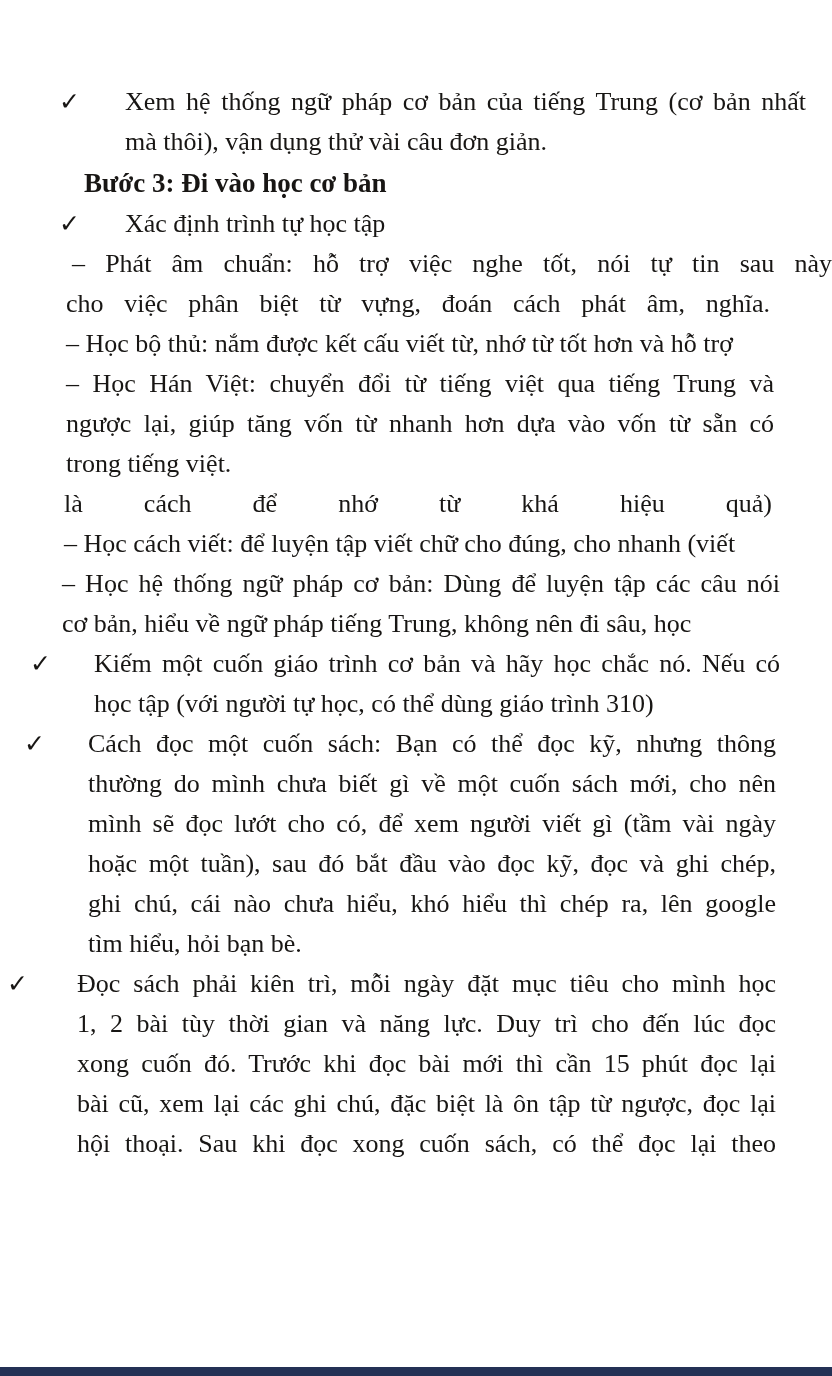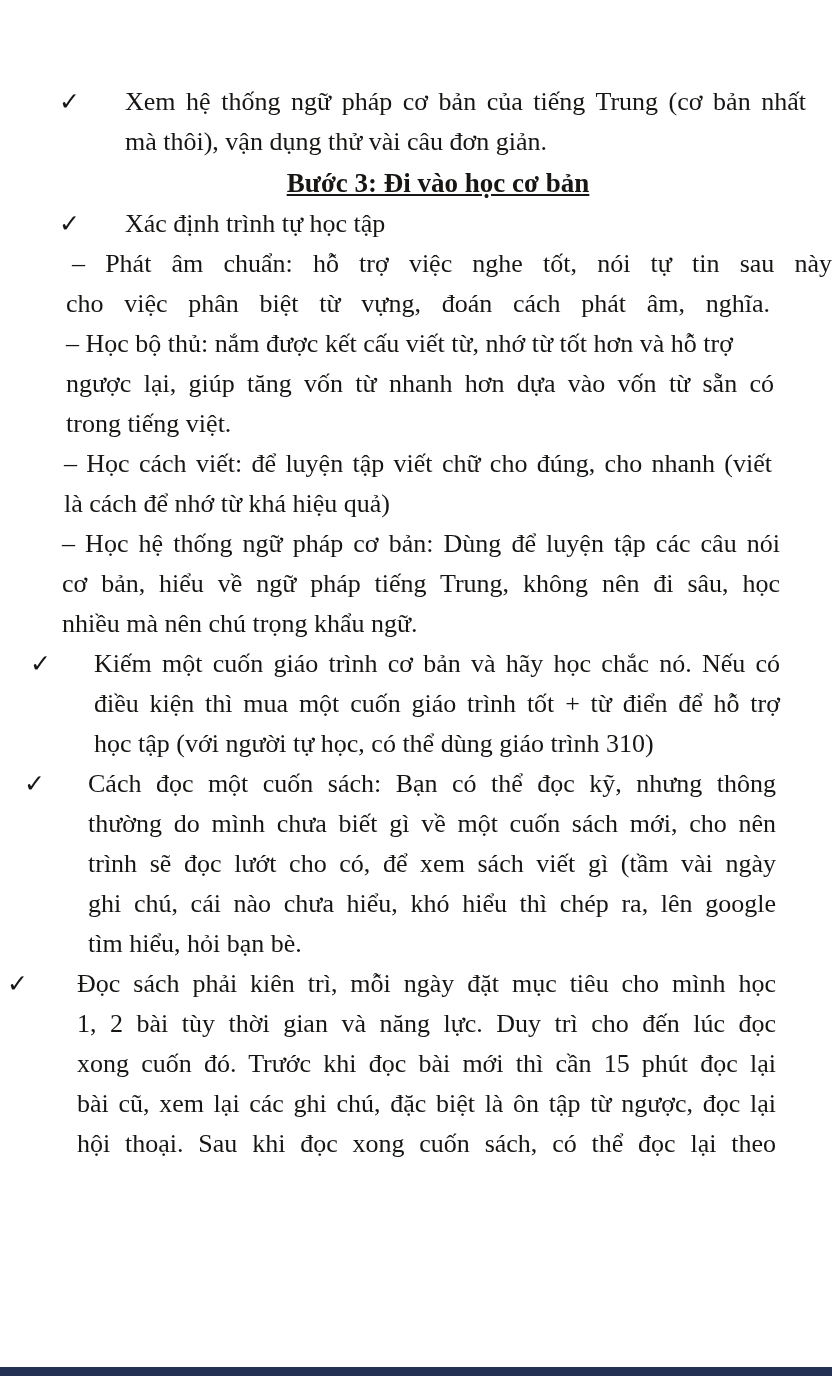--- a/index.html
+++ b/index.html
@@ -34,22 +34,21 @@
     text-align: justify;
     text-align-last: justify;
     white-space: normal;
   }
   .lines .line:last-child { text-align-last: auto; }
   .force-just .lines .line:last-child { text-align-last: justify; }
   .heading {
     font-weight: bold;
     font-size: 27px;
     line-height: 42px;
-    text-align: center;
-    text-decoration: underline;
+    text-align: left;
   }
   .footer-bar {
     position: absolute;
     left: 0;
     right: 0;
     bottom: 0;
     height: 9px;
     background: #233155; 
   }
 </style>
@@ -84,55 +83,55 @@
 
     <div class="block" style="margin-left:66px; margin-right:62px;">
       <div class="lines">
         <div class="line">cho việc phân biệt từ vựng, đoán cách phát âm, nghĩa.</div>
         <div class="line">– Học bộ thủ: nắm được kết cấu viết từ, nhớ từ tốt hơn và hỗ trợ</div>
       </div>
     </div>
 
     <div class="block" style="margin-left:66px; margin-right:58px;">
       <div class="lines">
+        <div class="line">– Học Hán Việt: chuyển đổi từ tiếng việt qua tiếng Trung và</div>
         <div class="line">ngược lại, giúp tăng vốn từ nhanh hơn dựa vào vốn từ sẵn có</div>
         <div class="line">trong tiếng việt.</div>
       </div>
     </div>
 
     <div class="block" style="margin-left:64px; margin-right:60px;">
       <div class="lines">
+        <div class="line">là cách để nhớ từ khá hiệu quả)</div>
         <div class="line">– Học cách viết: để luyện tập viết chữ cho đúng, cho nhanh (viết</div>
-        <div class="line">là cách để nhớ từ khá hiệu quả)</div>
       </div>
     </div>
 
     <div class="block" style="margin-left:62px; margin-right:52px;">
       <div class="lines">
         <div class="line">– Học hệ thống ngữ pháp cơ bản: Dùng để luyện tập các câu nói</div>
         <div class="line">cơ bản, hiểu về ngữ pháp tiếng Trung, không nên đi sâu, học</div>
-        <div class="line">nhiều mà nên chú trọng khẩu ngữ.</div>
       </div>
     </div>
 
     <div class="block" style="margin-left:62px; margin-right:52px; padding-left:32px;">
       <span class="marker" style="left:-32px;">✓</span>
       <div class="lines">
         <div class="line">Kiếm một cuốn giáo trình cơ bản và hãy học chắc nó. Nếu có</div>
-        <div class="line">điều kiện thì mua một cuốn giáo trình tốt + từ điển để hỗ trợ</div>
         <div class="line">học tập (với người tự học, có thể dùng giáo trình 310)</div>
       </div>
     </div>
 
     <div class="block" style="margin-left:56px; margin-right:56px; padding-left:32px;">
       <span class="marker" style="left:-32px;">✓</span>
       <div class="lines">
         <div class="line">Cách đọc một cuốn sách: Bạn có thể đọc kỹ, nhưng thông</div>
         <div class="line">thường do mình chưa biết gì về một cuốn sách mới, cho nên</div>
-        <div class="line">trình sẽ đọc lướt cho có, để xem sách viết gì (tầm vài ngày</div>
+        <div class="line">mình sẽ đọc lướt cho có, để xem người viết gì (tầm vài ngày</div>
+        <div class="line">hoặc một tuần), sau đó bắt đầu vào đọc kỹ, đọc và ghi chép,</div>
         <div class="line">ghi chú, cái nào chưa hiểu, khó hiểu thì chép ra, lên google</div>
         <div class="line">tìm hiểu, hỏi bạn bè.</div>
       </div>
     </div>
 
     <div class="block force-just" style="margin-left:42px; margin-right:56px; padding-left:35px;">
       <span class="marker" style="left:-35px;">✓</span>
       <div class="lines">
         <div class="line">Đọc sách phải kiên trì, mỗi ngày đặt mục tiêu cho mình học</div>
         <div class="line">1, 2 bài tùy thời gian và năng lực. Duy trì cho đến lúc đọc</div>

